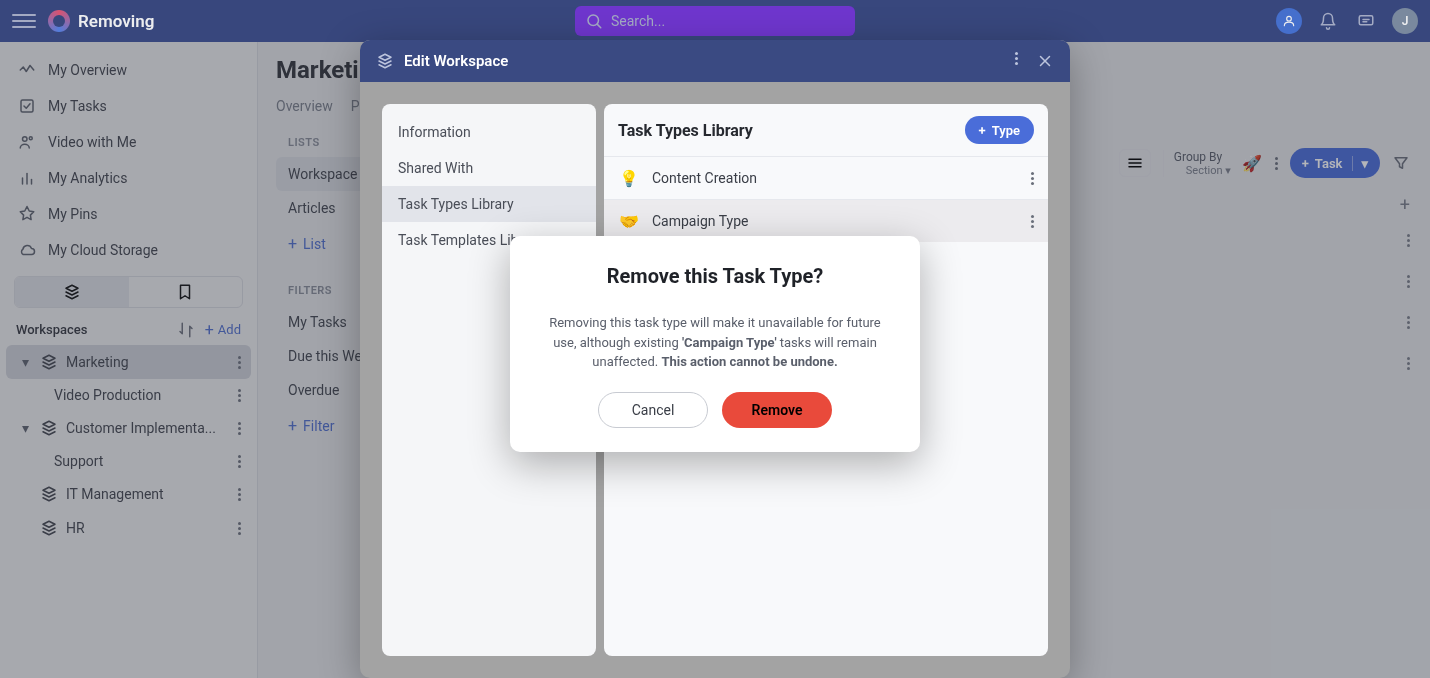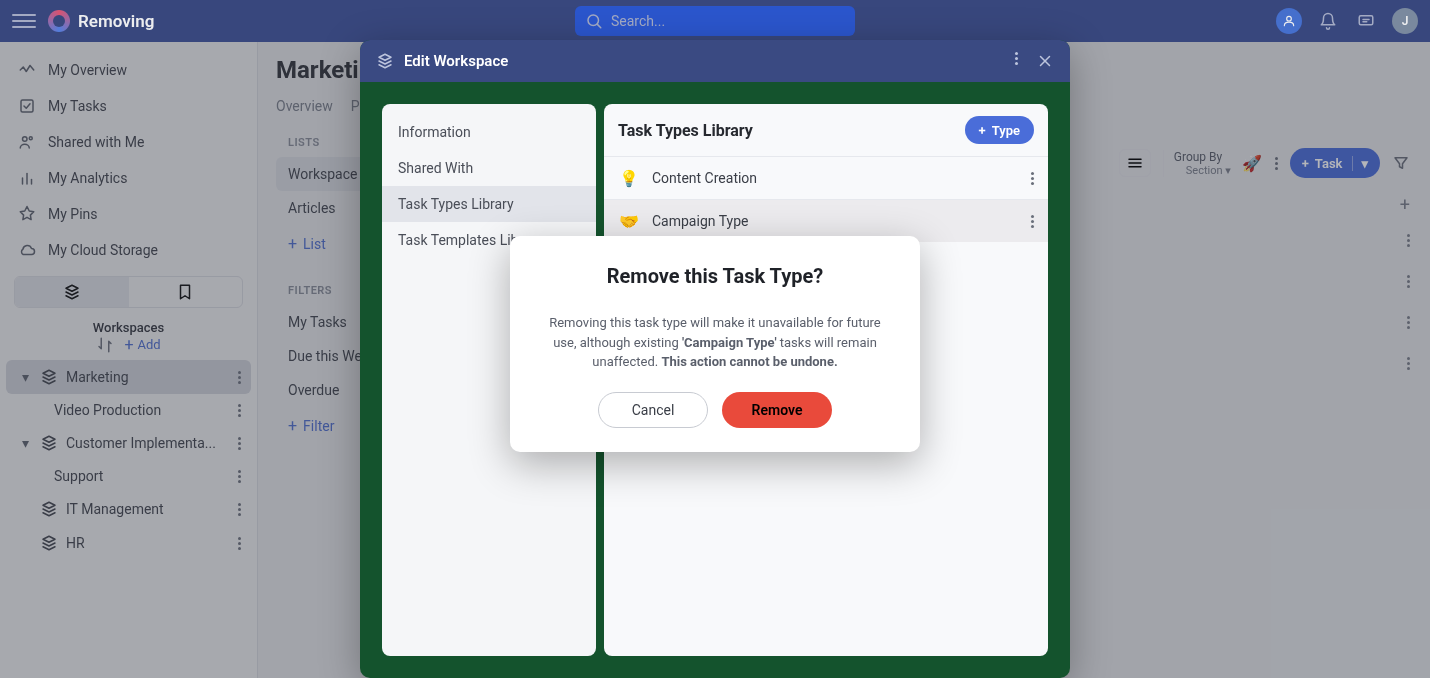--- a/index.html
+++ b/index.html
@@ -5,38 +5,38 @@
 * { box-sizing: border-box; margin: 0; padding: 0; font-family: -apple-system, BlinkMacSystemFont, "Segoe UI", Roboto, sans-serif; }
 body { width: 1430px; height: 678px; overflow: hidden; background: #f5f6f8; position: relative; }
 
 
 .topbar { height: 42px; background: #2c3d7a; display: flex; align-items: center; padding: 0 12px; }
 .hamburger { width: 24px; height: 24px; display: flex; flex-direction: column; justify-content: center; gap: 4px; cursor: pointer; }
 .hamburger span { height: 2px; background: #aab1cc; border-radius: 1px; }
 .logo { display: flex; align-items: center; gap: 8px; margin-left: 12px; color: white; font-weight: 600; font-size: 17px; }
 .logo-icon { width: 22px; height: 22px; border-radius: 50%; background: conic-gradient(#e94a6b, #4a7ce9, #e94a6b); position: relative; }
 .logo-icon::after { content:""; position:absolute; inset:5px; background:#2c3d7a; border-radius:50%; }
-.search-box { margin-left: auto; margin-right: auto; position: absolute; left: 50%; transform: translateX(-50%); width: 280px; height: 30px; background: #1d4ed8; border-radius: 6px; display: flex; align-items: center; padding: 0 10px; color: #aab1cc; gap: 8px; font-size: 14px; }
+.search-box { margin-left: auto; margin-right: auto; position: absolute; left: 50%; transform: translateX(-50%); width: 280px; height: 30px; background: #6d28d9; border-radius: 6px; display: flex; align-items: center; padding: 0 10px; color: #aab1cc; gap: 8px; font-size: 14px; }
 .top-icons { margin-left: auto; display: flex; align-items: center; gap: 14px; }
 .top-icon { width: 24px; height: 24px; color: #aab1cc; display: flex; align-items: center; justify-content: center; }
 .avatar { width: 26px; height: 26px; border-radius: 50%; background: #7a8aa0; color: white; display: flex; align-items: center; justify-content: center; font-size: 12px; font-weight: 600; }
 .avatar.blue { background: #3b6bd6; }
 
 
 .main-area { display: flex; height: calc(100% - 42px); }
 
 
 .sidebar { width: 258px; background: white; border-right: 1px solid #e3e5ea; padding-top: 10px; }
 .side-item { display: flex; align-items: center; gap: 12px; padding: 9px 18px; color: #3a3e47; font-size: 14px; cursor: pointer; }
 .side-item svg, .side-item .sicon { width: 18px; height: 18px; color: #5a5f6b; flex-shrink: 0; }
 .side-bottom { margin-top: 8px; padding: 0 14px; }
 .tabs-row { display: flex; gap: 0; border: 1px solid #e3e5ea; border-radius: 6px; overflow: hidden; }
 .tab-btn { flex: 1; height: 30px; display: flex; align-items: center; justify-content: center; cursor: pointer; }
 .tab-btn.active { background: #eceef2; }
-.ws-header { display: flex; align-items: center; justify-content: space-between; padding: 12px 16px 6px; flex-direction: column; }
+.ws-header { display: flex; align-items: center; justify-content: space-between; padding: 12px 16px 6px; }
 .ws-header .title { font-size: 13px; font-weight: 500; color: #2a2d35; }
 .ws-header .actions { display: flex; gap: 10px; align-items: center; color: #6a6f7b; font-size: 13px; }
 .add-link { color: #4a6dd9; font-size: 13px; display: flex; align-items: center; gap: 4px; }
 .ws-item { display: flex; align-items: center; justify-content: space-between; padding: 8px 10px 8px 16px; font-size: 14px; color: #3a3e47; border-radius: 6px; margin: 0 6px; }
 .ws-item.selected { background: #dadde4; }
 .ws-item .left { display: flex; align-items: center; gap: 8px; }
 .ws-item .caret { width: 10px; color: #5a5f6b; }
 .ws-item .more { color: #6a6f7b; }
 .ws-sub { padding-left: 48px; }
 
@@ -61,21 +61,21 @@
 .groupby .val { font-size: 11px; color: #7a7f8b; margin-left: 12px; }
 .task-btn { background: #4a6dd9; color: white; border-radius: 16px; height: 30px; display: flex; align-items: center; padding: 0 12px; gap: 6px; font-size: 13px; font-weight: 600; }
 .task-btn .chev { border-left: 1px solid rgba(255,255,255,.4); padding-left: 8px; margin-left: 4px; }
 .icon-btn { color: #6a6f7b; }
 .plus-row { position: absolute; right: 20px; top: 194px; color: #7a7f8b; }
 .rows-more { position: absolute; right: 20px; display: flex; flex-direction: column; gap: 28px; top: 234px; color: #7a7f8b; }
 .view-list-icon { border: 1px solid #e0e0e6; border-radius: 6px; padding: 4px 6px; display:flex; align-items:center; }
 
 
 .modal-backdrop { position: absolute; inset: 42px 0 0 0; background: rgba(40,44,55,.35); }
-.modal { position: absolute; left: 50%; top: 40px; transform: translateX(-50%); width: 710px; background: #14532d; border-radius: 10px; box-shadow: 0 10px 40px rgba(0,0,0,.3); overflow: hidden; }
+.modal { position: absolute; left: 50%; top: 40px; transform: translateX(-50%); width: 710px; background: #a3a3a3; border-radius: 10px; box-shadow: 0 10px 40px rgba(0,0,0,.3); overflow: hidden; }
 .modal-head { background: #3a4a82; color: white; height: 42px; display: flex; align-items: center; padding: 0 16px; gap: 10px; }
 .modal-head .title { font-size: 15px; font-weight: 600; }
 .modal-head .right { margin-left: auto; display: flex; gap: 18px; color: #bcc4dd; }
 .modal-body { display: flex; gap: 8px; padding: 22px; height: 596px; }
 .modal-sidebar { width: 214px; background: #f5f6f8; border-radius: 8px; padding: 10px 0; }
 .msb-item { padding: 10px 16px; font-size: 14px; color: #4a4e58; cursor: pointer; }
 .msb-item.selected { background: #e2e4ea; }
 .modal-main { flex: 1; background: #f8f9fb; border-radius: 8px; overflow: hidden; }
 .mm-head { display: flex; align-items: center; justify-content: space-between; padding: 12px 14px; }
 .mm-head .title { font-size: 16px; font-weight: 700; color: #26292f; }
@@ -156,21 +156,21 @@
           <polyline points="8 12 11 15 16 9"></polyline>
         </svg>
         <span>My Tasks</span>
       </div>
     <div class="side-item">
         <svg viewBox="0 0 24 24">
           <circle cx="9" cy="8" r="3"></circle>
           <path d="M3 20c0-3 3-5 6-5s6 2 6 5"></path>
           <circle cx="17" cy="7" r="2"></circle>
         </svg>
-        <span>Shared with Me</span>
+        <span>Video with Me</span>
       </div>
     <div class="side-item">
         <svg viewBox="0 0 24 24">
           <line x1="6" y1="20" x2="6" y2="12"></line>
           <line x1="12" y1="20" x2="12" y2="6"></line>
           <line x1="18" y1="20" x2="18" y2="14"></line>
         </svg>
         <span>My Analytics</span>
       </div>
     <div class="side-item">

